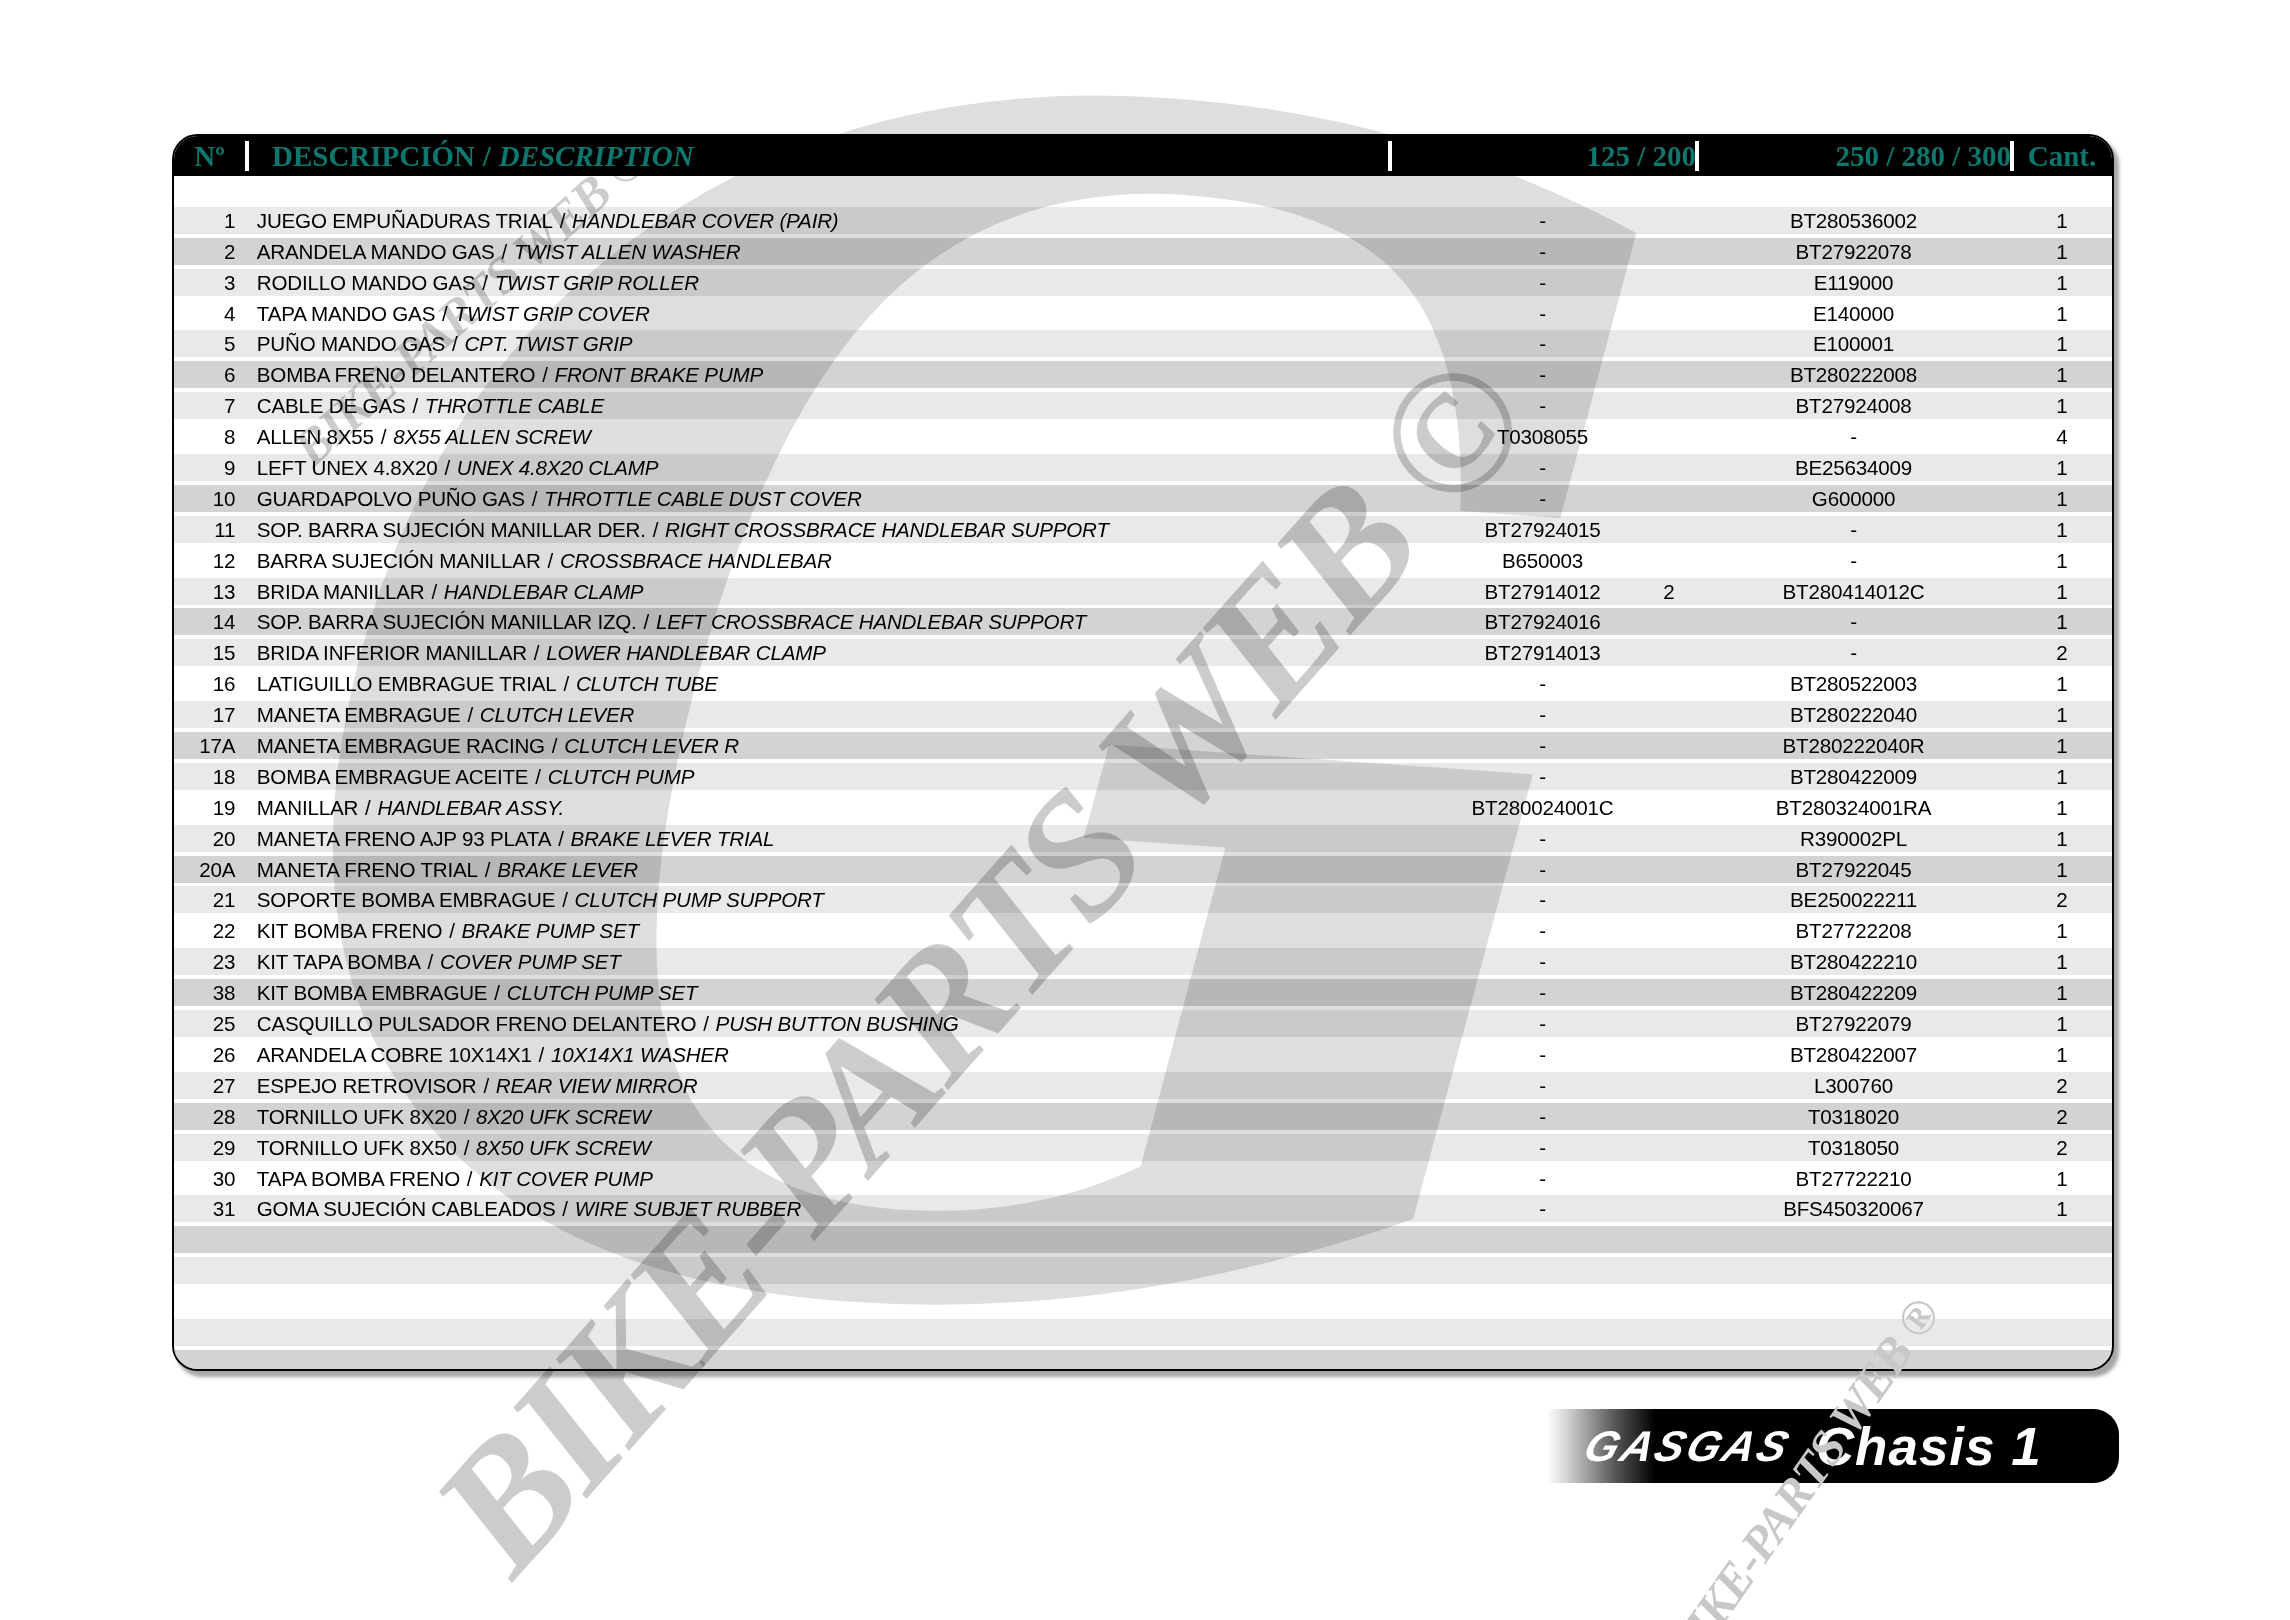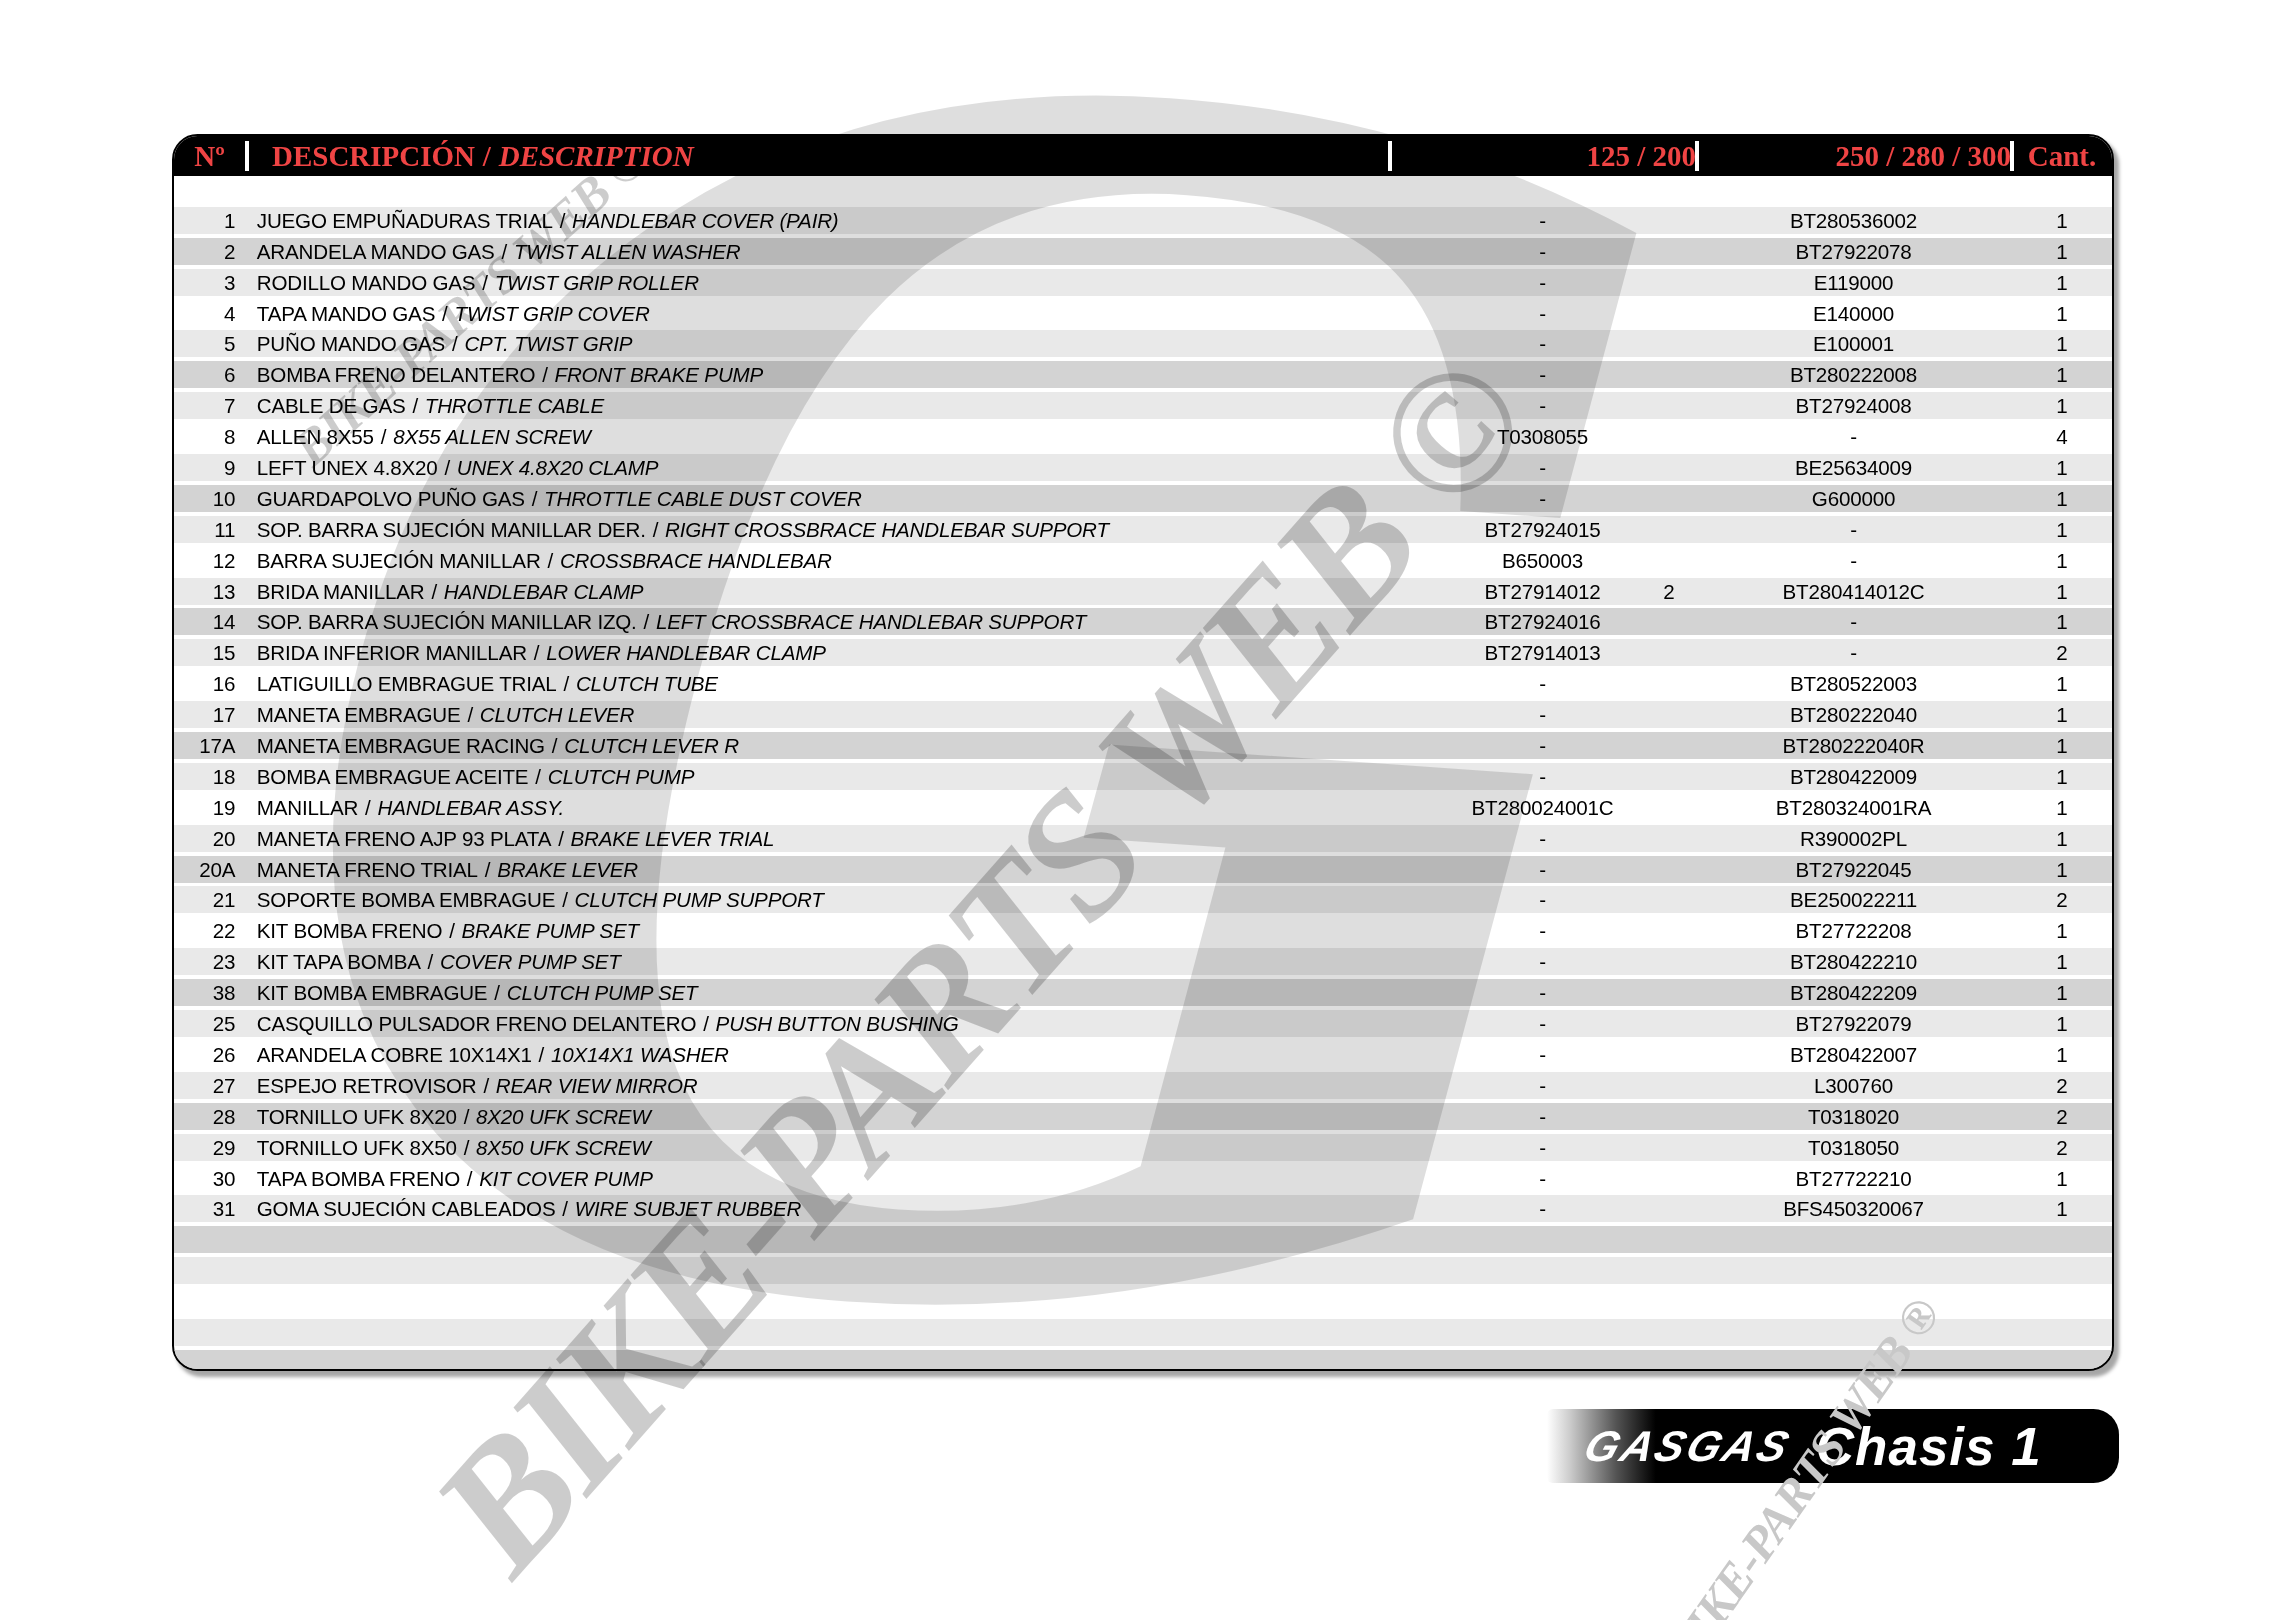--- a/index.html
+++ b/index.html
@@ -4,21 +4,21 @@
 <style>
   html,body{margin:0;padding:0;}
   body{width:2291px;height:1620px;background:#ffffff;overflow:hidden;
        font-family:"Liberation Sans",sans-serif;position:relative;}
   .page{position:absolute;left:0;top:0;width:2291px;height:1620px;background:#fff;}
 
   
   .ptable{position:absolute;left:172px;top:134px;width:1938px;height:1233px;
           border:2.9px solid #000;border-radius:25.5px;overflow:hidden;background:#fff;
           box-shadow:4.9px 5.9px 3.9px rgba(0,0,0,0.35);}
-  .thead{position:relative;height:40px;background:#000;color:#ef4444;z-index:3;
+  .thead{position:relative;height:40px;background:#000;color:#0f766e;z-index:3;
          font-family:"Liberation Serif",serif;font-weight:bold;font-size:29px;line-height:40px;
          display:grid;grid-template-columns:71px 1144px 307px 315px 102px;}
   .thead .hc{white-space:nowrap;}
   .h-no{text-align:center;}
   .h-desc{padding-left:27px;}
   .h-desc .it{font-style:italic;}
   .h-mid{text-align:right;}
   .h-cant{text-align:center;}
   .hsep{position:absolute;top:4.9px;bottom:4.9px;width:3.9px;background:#fff;}
   .hsep.s1{left:71px;} .hsep.s2{left:1214px;} .hsep.s3{left:1521px;} .hsep.s4{left:1836px;}

